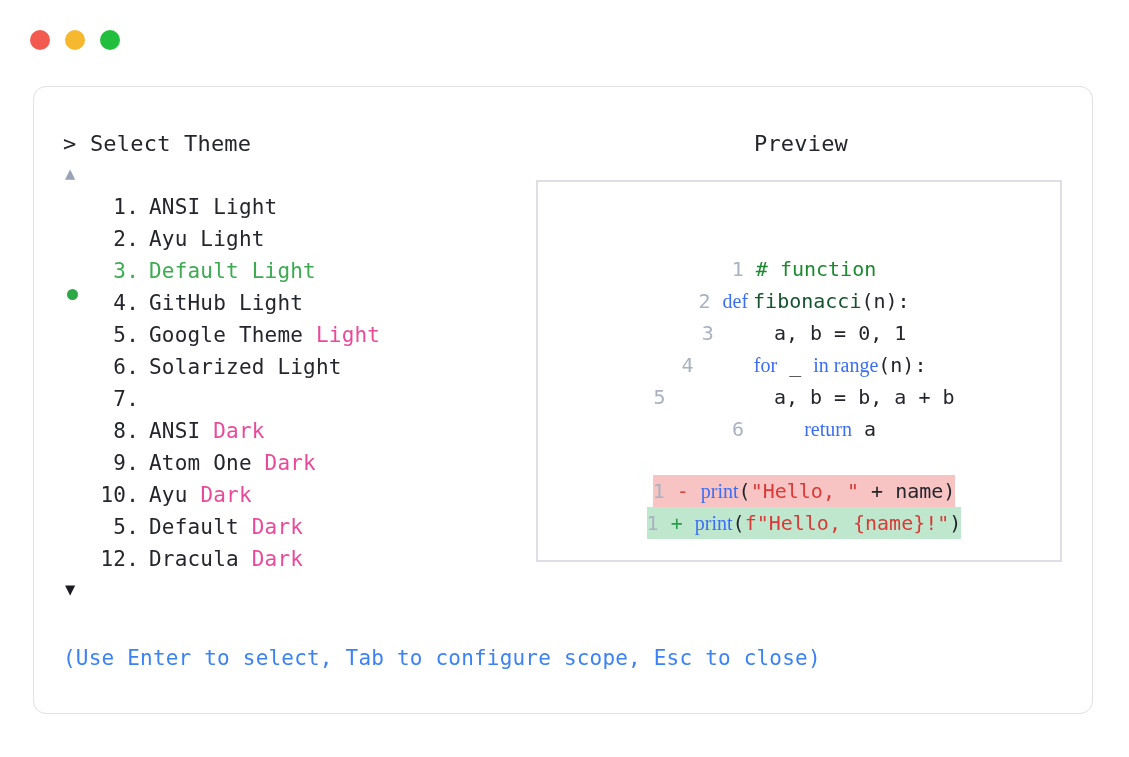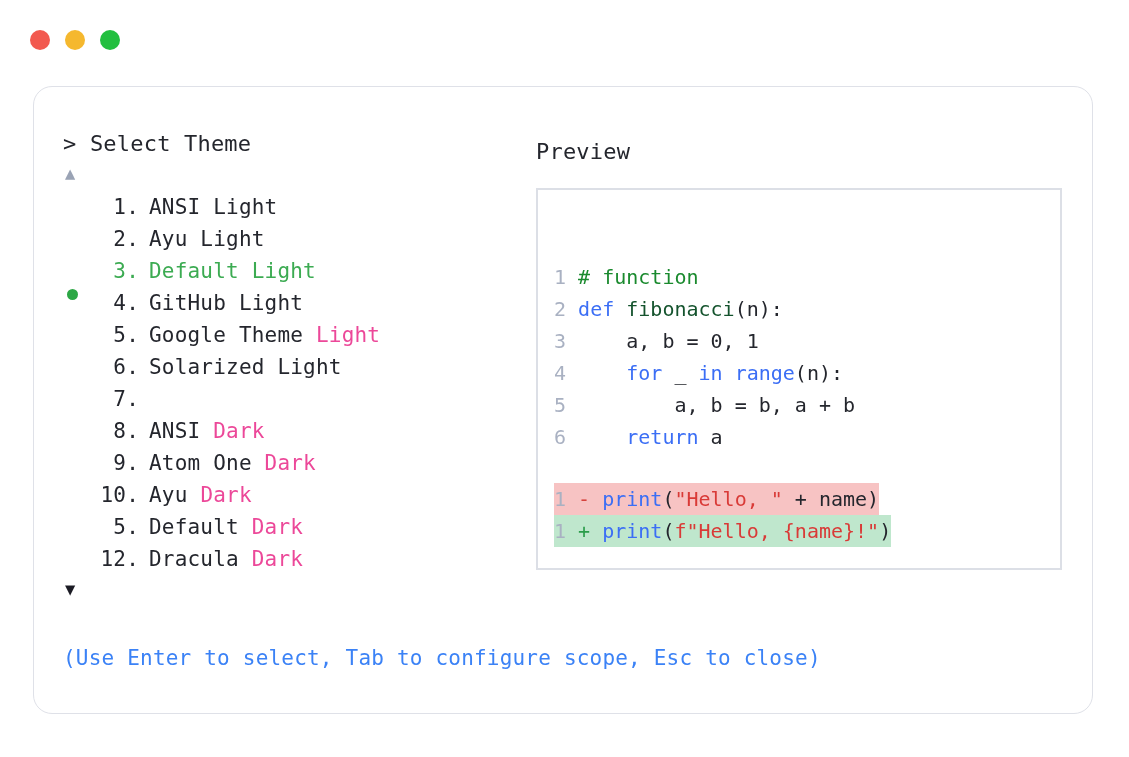--- a/index.html
+++ b/index.html
@@ -33,21 +33,21 @@
 
   
   .card {
     position: absolute;
     left: 33px;
     top: 86px;
     width: 1060px;
     height: 628px;
     box-sizing: border-box;
     border: 1.5px solid #dfe1e8;
-    border-radius: 19px;
+    border-radius: 13px;
     background: #ffffff;
   }
 
   .card-inner {
     position: absolute;
     left: 0; top: 0; right: 0; bottom: 0;
   }
 
   
   .left-col {
@@ -130,22 +130,23 @@
     line-height: 28px;
     color: #3b82f6;
     letter-spacing: 0.2px;
     white-space: pre;
   }
 
   
   .right-col {
     position: absolute;
     left: 502px;
-    top: 50px;
+    top: 42px;
     width: 530px;
+    text-align: center;
   }
   .preview-label {
     font-size: 22px;
     line-height: 30px;
     color: #24262d;
     letter-spacing: 0.2px;
   }
   .preview-panel {
     margin-top: 21px;
     width: 526px;
@@ -165,21 +166,21 @@
   .code-line {
     font-size: 20px;
     line-height: 32px;
     white-space: pre;
     display: block;
   }
   .ln {
     color: #a9b1c2;
   }
   .tok-comment { color: #1a8a2e; }
-  .tok-kw      { color: #3b6ef5; }
+  .tok-kw      { color: #3b6ef5; font-family: Liberation Serif, serif; }
   .tok-fn      { color: #14532d; }
   .tok-plain   { color: #24262d; }
   .tok-str     { color: #d93a37; }
 
   .code-gap { height: 30px; }
 
   .diff-line {
     font-size: 20px;
     line-height: 32px;
     white-space: pre;

